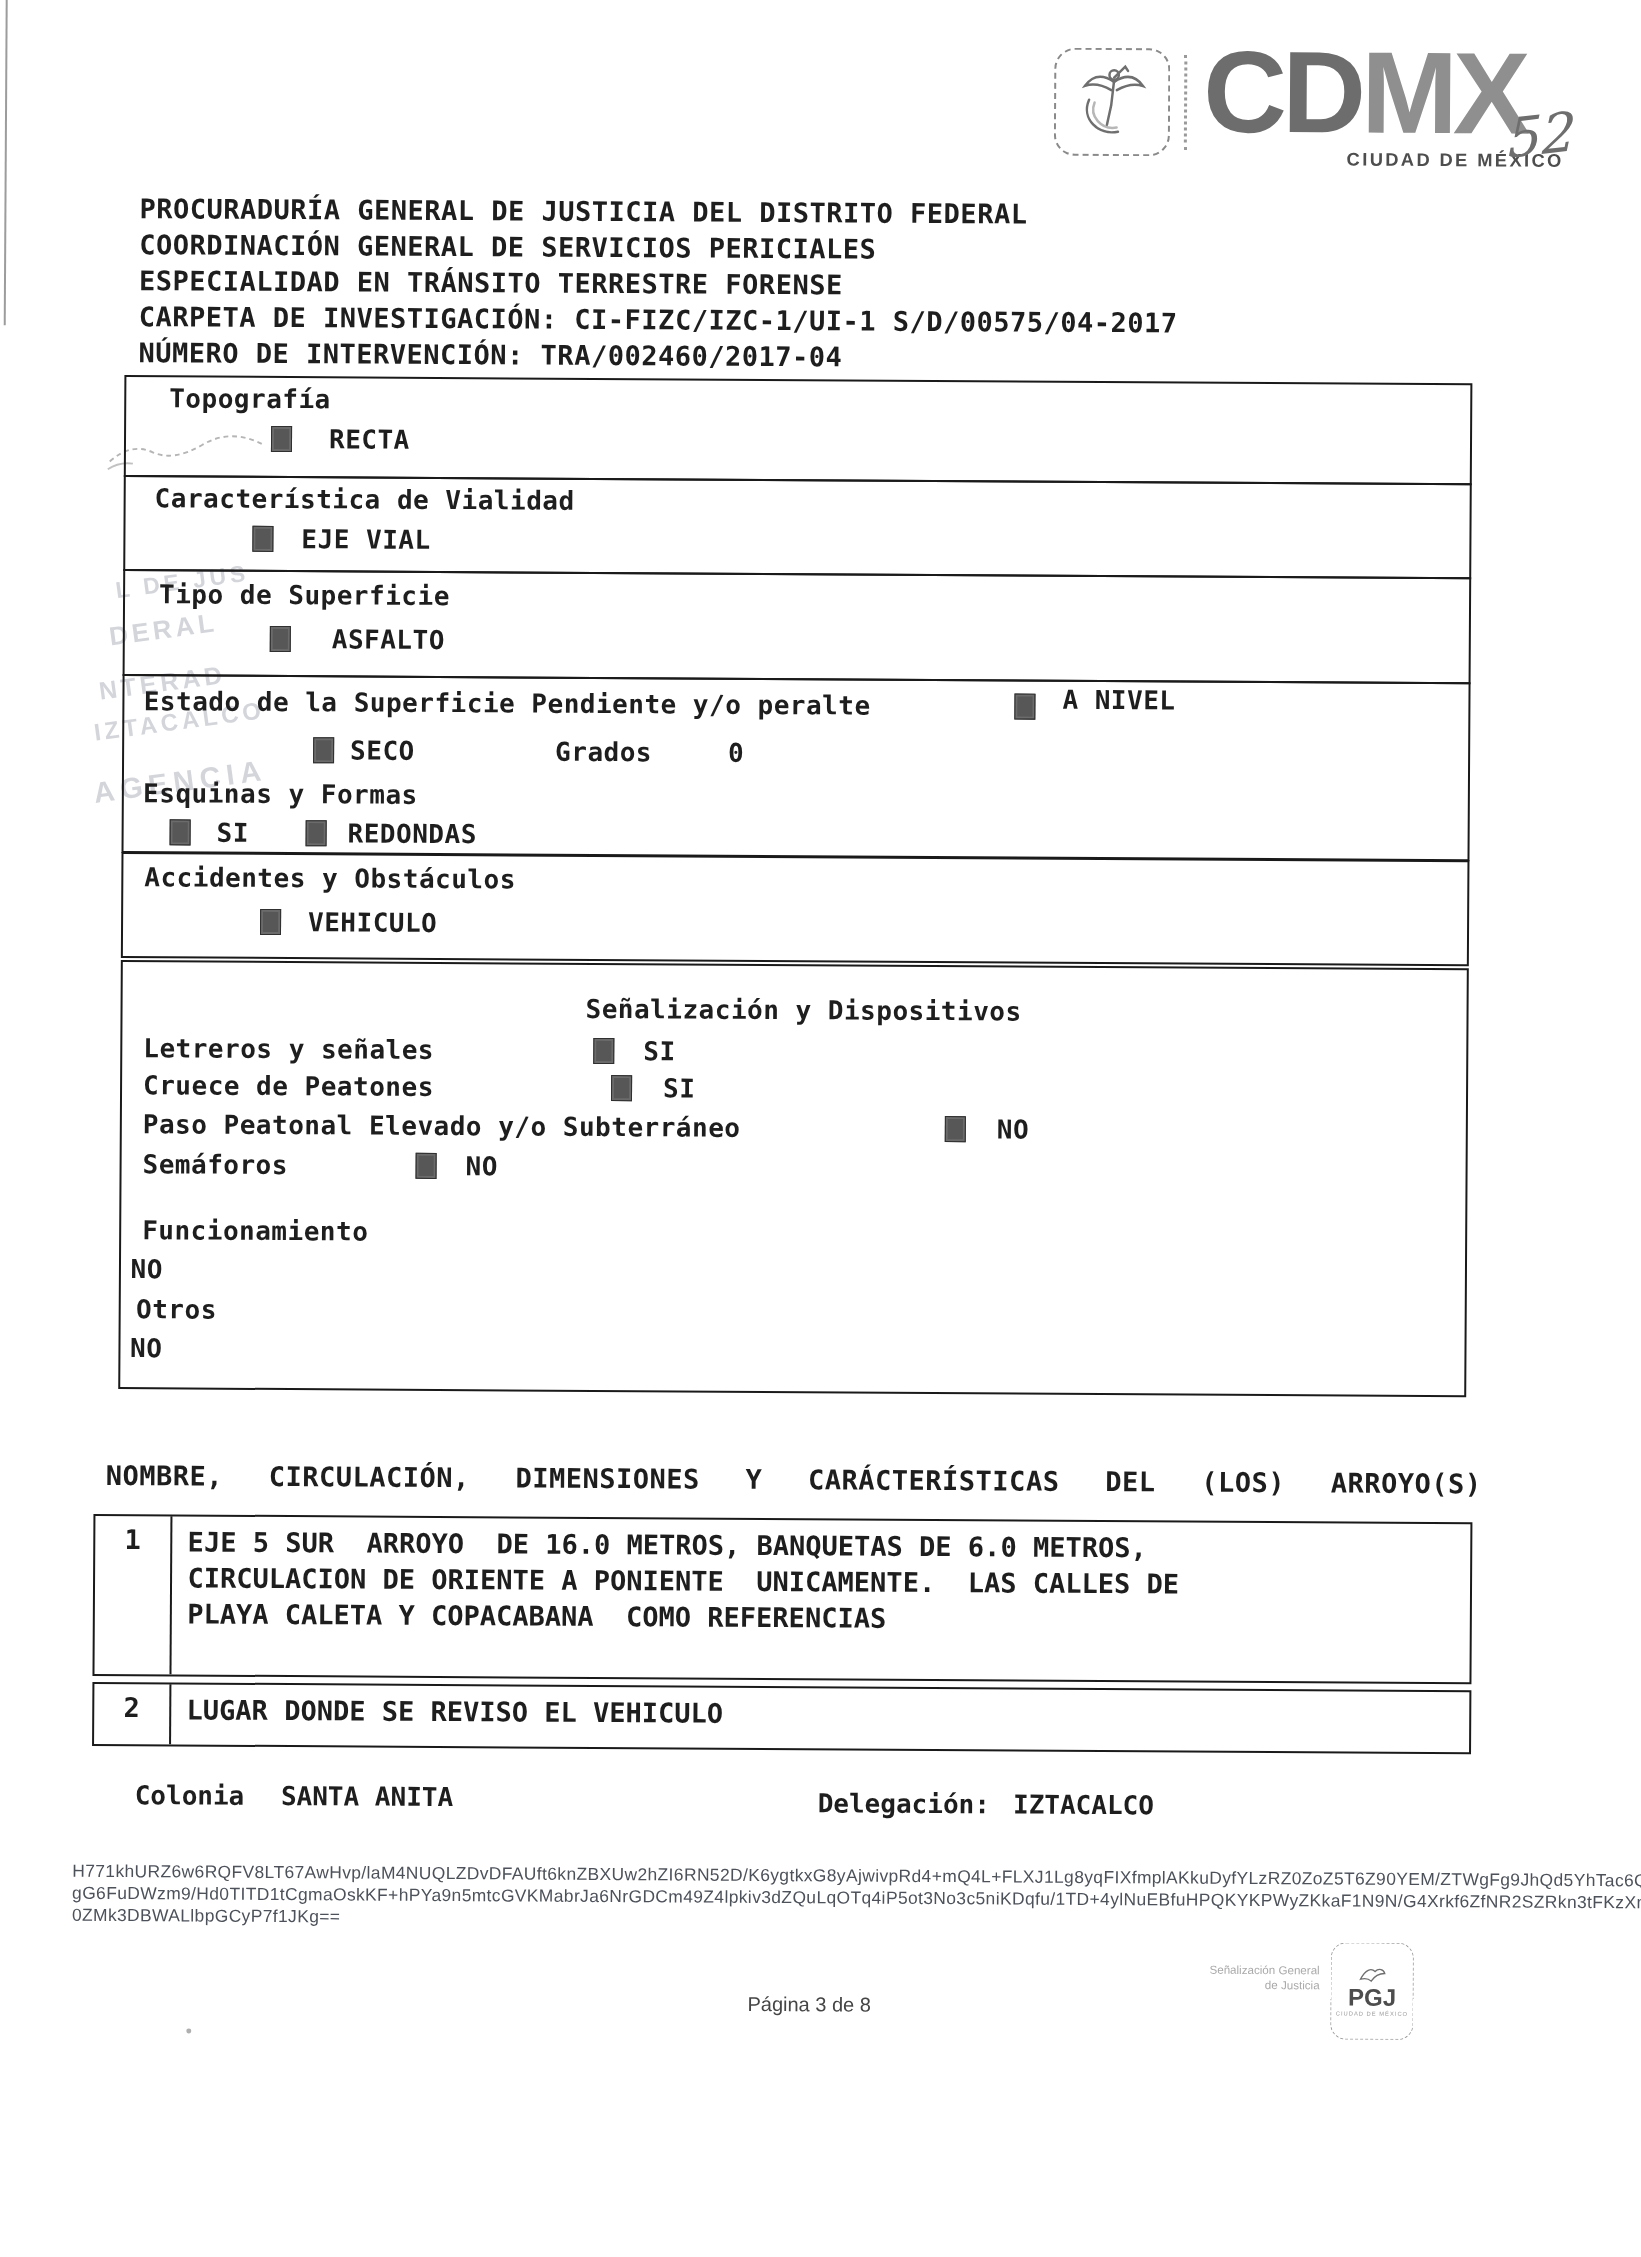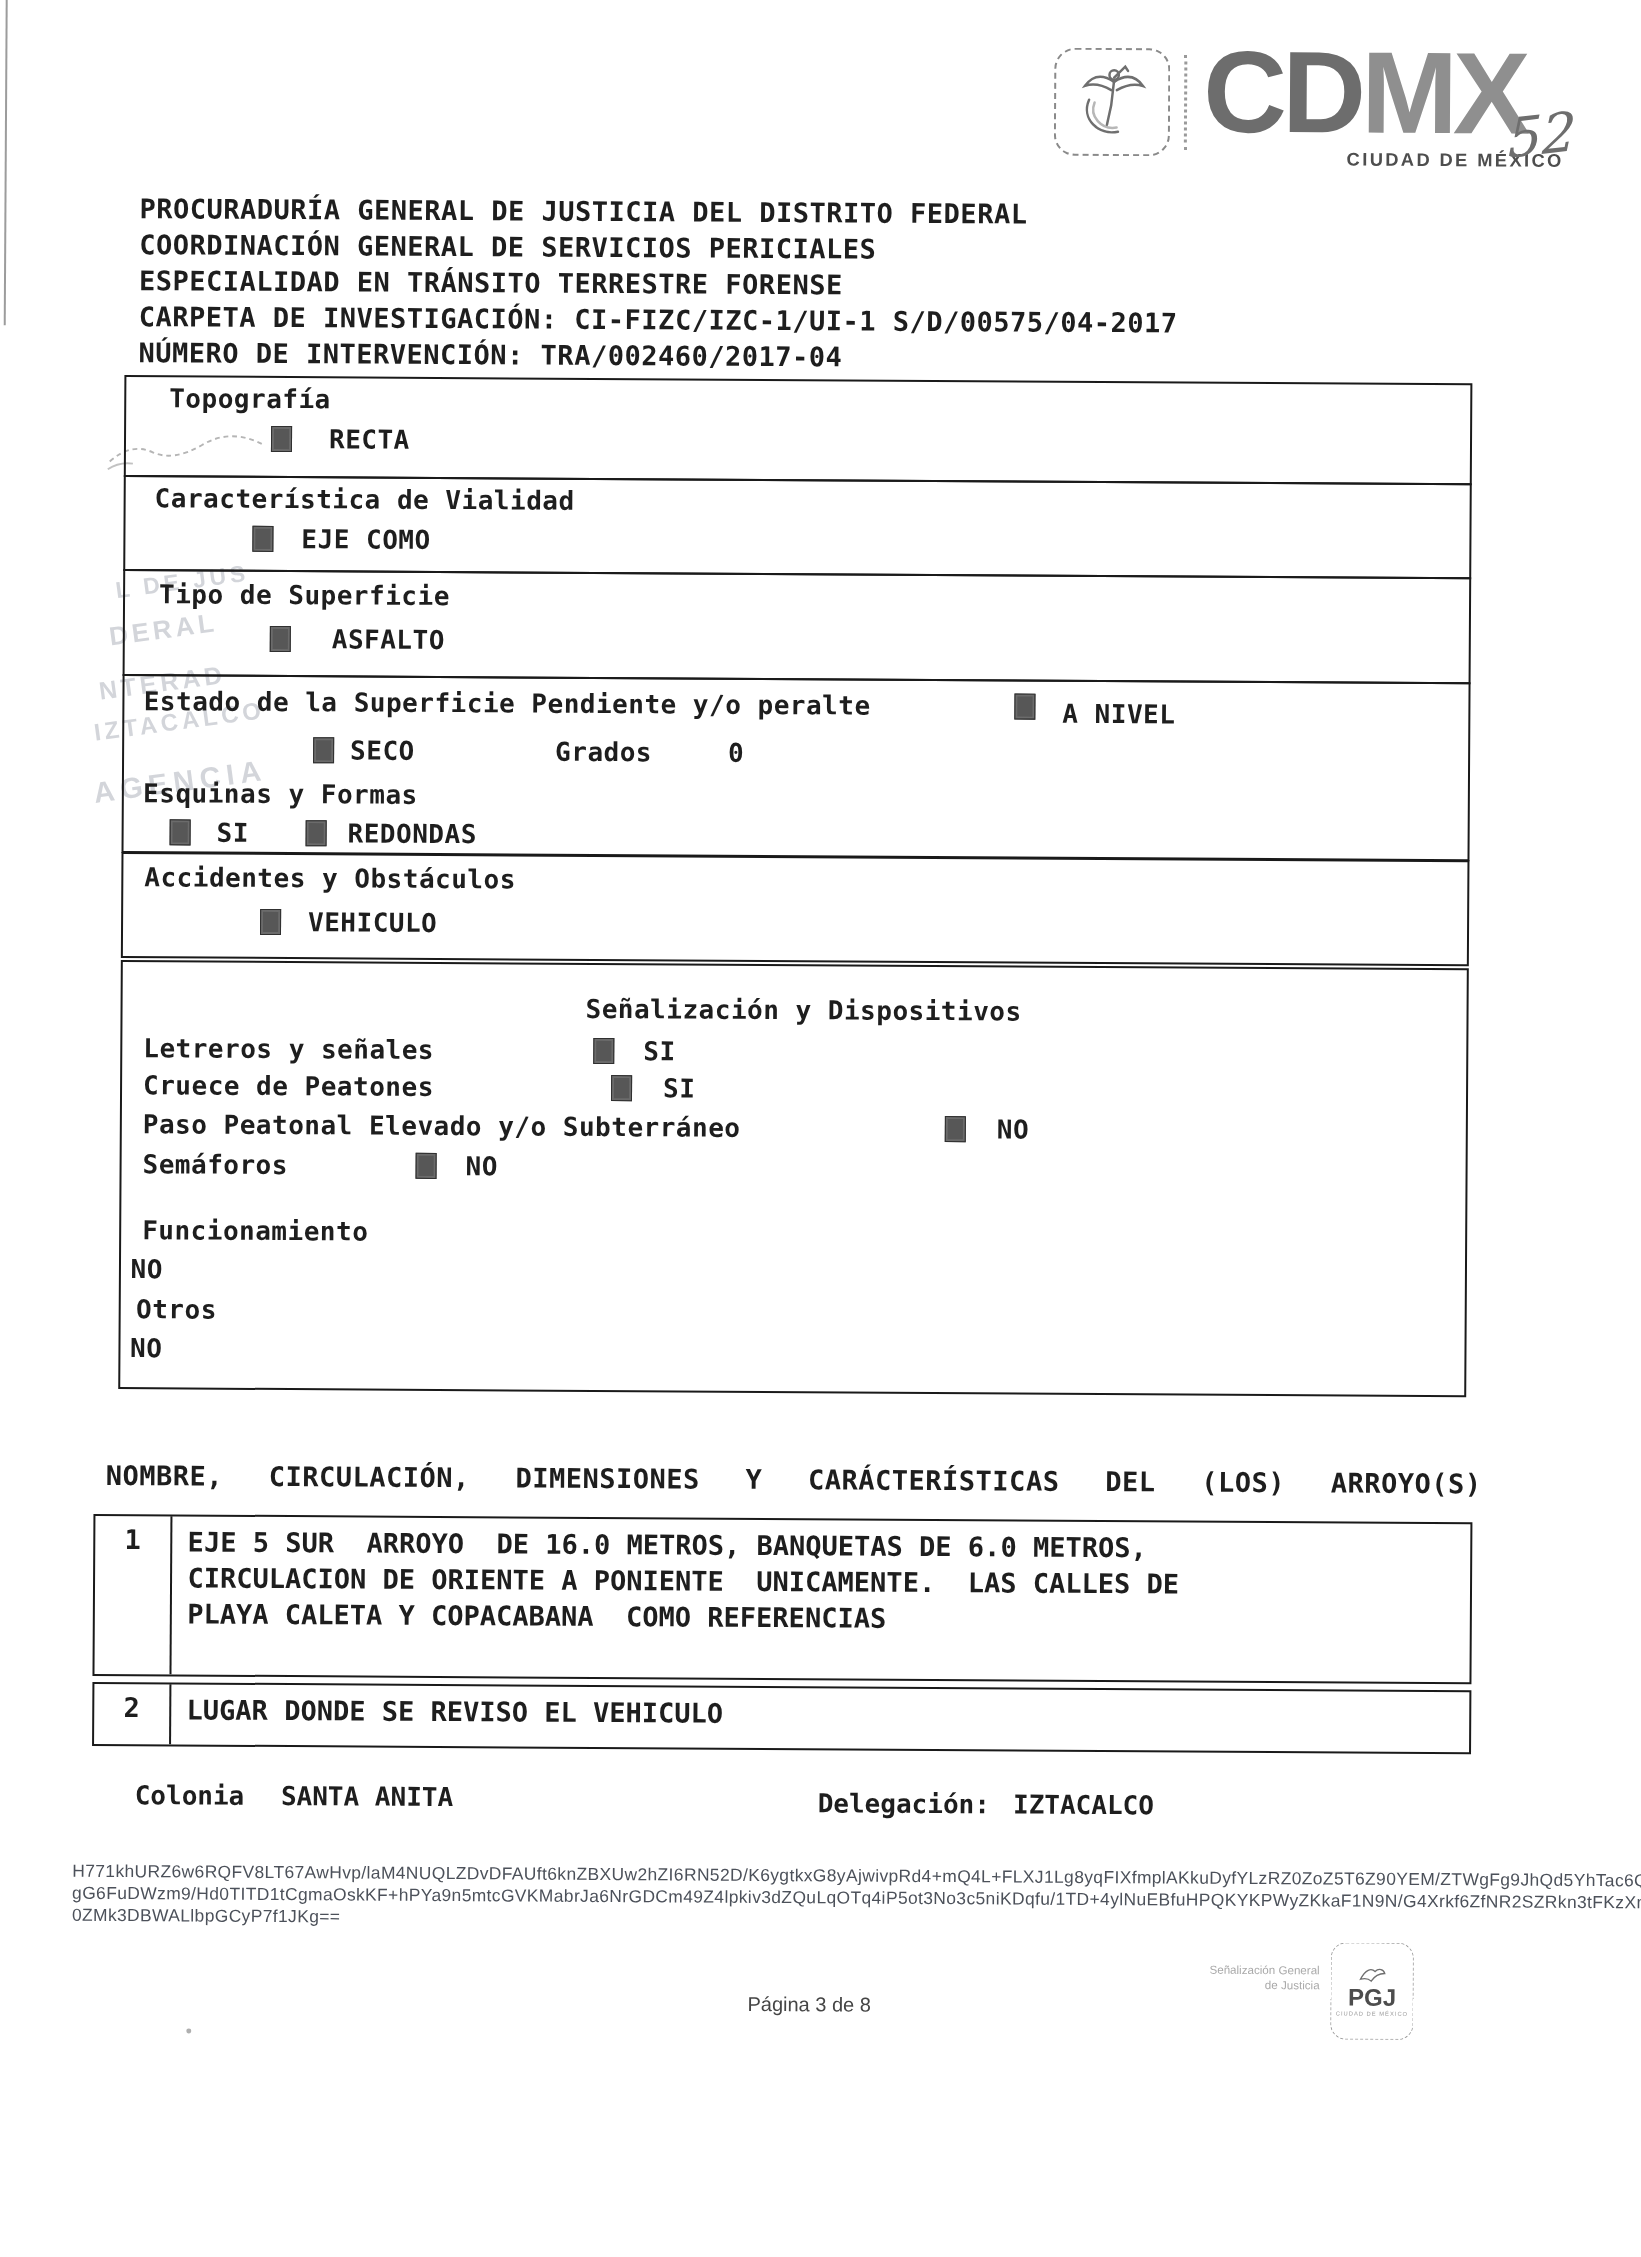--- a/index.html
+++ b/index.html
@@ -120,33 +120,33 @@
 
   <div class="box" style="top:375px;height:98px;">
     <div class="title" style="left:43px;top:5.8px;">Topografía</div>
     <span class="cb" style="left:145px;top:48px;"></span>
     <div class="val" style="left:203px;top:46px;">RECTA</div>
   </div>
 
   <div class="box" style="top:475px;height:92px;">
     <div class="title" style="left:29px;top:5.8px;">Característica de Vialidad</div>
     <span class="cb" style="left:127px;top:48px;"></span>
-    <div class="val" style="left:176px;top:46px;">EJE COMO</div>
+    <div class="val" style="left:176px;top:46px;">EJE VIAL</div>
   </div>
 
   <div class="box" style="top:569px;height:103px;">
     <div class="title" style="left:34px;top:7.7px;">Tipo de Superficie</div>
     <span class="cb" style="left:145px;top:54px;"></span>
     <div class="val" style="left:207px;top:52px;">ASFALTO</div>
   </div>
 
   <div class="box" style="top:674px;height:175px;">
     <div class="title" style="left:19.3px;top:9.7px;">Estado de la Superficie Pendiente y/o peralte</div>
     <span class="cb" style="left:890px;top:11.6px;"></span>
-    <div class="val" style="left:938px;top:17px;">A NIVEL</div>
+    <div class="val" style="left:938px;top:3px;">A NIVEL</div>
 
     <span class="cb" style="left:189px;top:60px;"></span>
     <div class="val" style="left:226px;top:58px;">SECO</div>
     <div class="title" style="left:431px;top:58px;">Grados</div>
     <div class="val" style="left:604px;top:58px;">0</div>
 
     <div class="title" style="left:19.3px;top:102px;">Esquinas y Formas</div>
     <span class="cb" style="left:46px;top:143px;"></span>
     <div class="val" style="left:93px;top:141px;">SI</div>
     <span class="cb" style="left:182px;top:143px;"></span>

